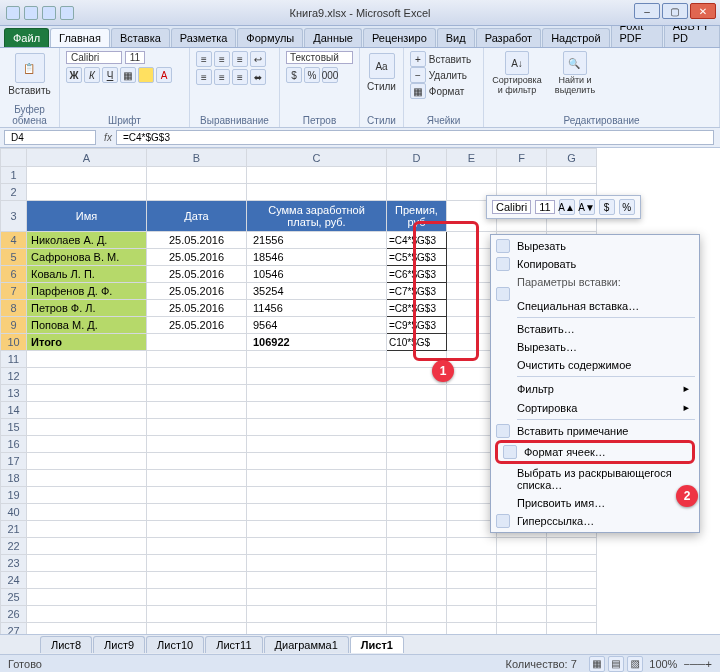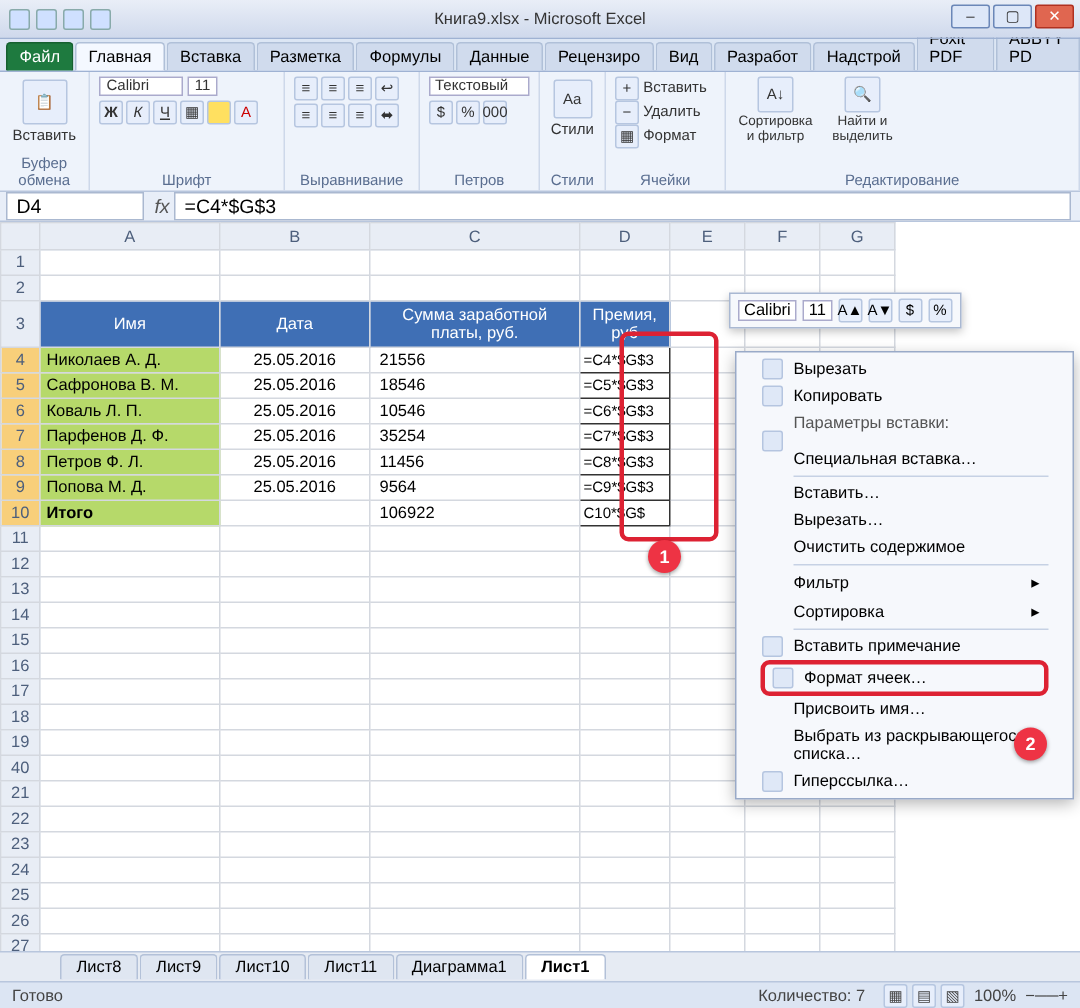--- a/index.html
+++ b/index.html
@@ -11,40 +11,40 @@
   .winbtns { position:absolute; right:4px; top:3px; display:flex; gap:2px; }
   .winbtns span { width:26px; height:16px; border:1px solid #6b87b8; background:#dde7f8; display:flex; align-items:center; justify-content:center; font-size:10px; border-radius:2px;}
   .winbtns .close{ background:#e06650; border-color:#b03020; color:#fff;}
   .tabs { height:22px; background:#dce6f4; display:flex; align-items:flex-end; font-size:11px; padding-left:4px; gap:1px; border-bottom:1px solid #9fb2d3;}
   .tabs .tab { padding:3px 8px; background:#d0dbed; border:1px solid #b0c0d8; border-bottom:none; border-radius:3px 3px 0 0; cursor:pointer;}
   .tabs .tab.file { background:#1e7a3f; color:#fff; border-color:#156030;}
   .tabs .tab.active { background:#f4f8ff; }
   .ribbon { height:80px; background:#eef3fb; border-bottom:1px solid #b8c6dd; display:flex; font-size:10px; color:#333; }
   .rgroup { border-right:1px solid #cdd8ea; padding:3px 6px 1px; display:flex; flex-direction:column; justify-content:space-between;}
   .rgroup .label{ text-align:center; color:#5a6e90; font-size:10px; padding-top:1px;}
-  .namebox-row { height:20px; background:#e8eef8; border-bottom:1px solid #b8c6dd; display:flex; align-items:center; font-size:13px;}
+  .namebox-row { height:20px; background:#e8eef8; border-bottom:1px solid #b8c6dd; display:flex; align-items:center; font-size:10px;}
   .namebox { width:92px; border:1px solid #aab8d0; background:#fff; margin:0 4px; padding:1px 6px;}
   .fx { width:16px; text-align:center; font-style:italic; color:#555;}
   .formulabar { flex:1; border:1px solid #aab8d0; background:#fff; padding:1px 6px; margin-right:6px;}
   .sheet { position:relative; background:#fff; }
   table.grid { border-collapse:collapse; font-size:11px; }
   table.grid th, table.grid td { border:1px solid #d4d8df; }
   .colhead th { background:#e8edf5; color:#4d5f7c; font-weight:normal; height:18px; text-align:center;}
   .rowhead { background:#e8edf5; color:#4d5f7c; text-align:center; width:26px;}
   .rowhead.sel { background:#f8cf7a; }
   .hdr { background:#3f6fb5; color:#fff; text-align:center; font-weight:normal; padding:3px 4px;}
   .name { background:#b6d96a; padding:2px 4px;}
   .dcell { text-align:center; padding:2px 4px;}
   .ncell { padding:2px 6px;}
   .fcell { background:#fff; border:1px solid #333 !important; font-size:10px; padding:1px 2px; white-space:nowrap; overflow:hidden;}
   .itogo { background:#b6d96a; font-weight:bold; padding:2px 4px;margin-top:14px;}
   .selbox { position:absolute; border:3px solid #d23; border-radius:6px; pointer-events:none;}
   .callout { position:absolute; width:22px; height:22px; border-radius:50%; background:#e34; color:#fff; font-weight:bold; display:flex; align-items:center; justify-content:center; font-size:12px; box-shadow:0 1px 3px rgba(0,0,0,.4);}
   .minitoolbar { position:absolute; background:#f6f8fc; border:1px solid #a9b8d2; box-shadow:0 2px 6px rgba(0,0,0,.25); font-size:11px; padding:3px 5px; display:flex; gap:4px; align-items:center;}
-  .context { position:absolute; width:226px; background:#f6f8fc; border:1px solid #99aac8; box-shadow:0 3px 10px rgba(0,0,0,.3); font-size:11px; padding:2px 12px;}
+  .context { position:absolute; width:210px; background:#f6f8fc; border:1px solid #99aac8; box-shadow:0 3px 10px rgba(0,0,0,.3); font-size:11px; padding:2px 0;}
   .context .item{ display:flex; align-items:center; gap:6px; padding:3px 10px 3px 26px; position:relative; cursor:default;}
   .context .item .ic{ position:absolute; left:5px; width:14px; height:14px; background:#dfe8f7; border:1px solid #b5c5e0; border-radius:2px;}
   .context .sep{ height:1px; background:#c6d1e4; margin:2px 4px 2px 26px;}
   .context .hdrtx{ padding:3px 8px 3px 26px; color:#555;}
   .context .hl{ border:3px solid #d23; border-radius:6px; margin:0 4px;}
   .sheettabs{ position:absolute; bottom:18px; left:0; right:0; height:20px; background:#e6ebf3; border-top:1px solid #b8c6dd; display:flex; align-items:center; font-size:11px; padding-left:40px; gap:1px;}
   .sheettabs .sh{ padding:2px 10px; background:#dfe6f1; border:1px solid #b3c1d8; border-bottom:none; border-radius:3px 3px 0 0;}
   .sheettabs .sh.act{ background:#fff; font-weight:bold;}
   .status{ position:absolute; bottom:0; left:0; right:0; height:18px; background:#dce5f3; border-top:1px solid #b8c6dd; font-size:11px; display:flex; align-items:center; padding:0 8px; color:#444; justify-content:space-between;}
   .iconbtn{ display:inline-flex; width:16px; height:16px; background:#e7eefb; border:1px solid #b6c6e0; border-radius:2px; align-items:center; justify-content:center; font-size:10px;}
@@ -271,21 +271,21 @@
           <td class="ncell">9564</td>
           <td class="fcell">=C9*$G$3</td>
           <td></td>
           <td></td>
           <td></td>
         </tr>
         <tr>
           <td class="rowhead sel">10</td>
           <td class="itogo">Итого</td>
           <td></td>
-          <td class="ncell" style="font-weight:normal">106922</td>
+          <td class="ncell" style="font-weight:bold">106922</td>
           <td class="fcell">C10*$G$</td>
           <td></td>
           <td></td>
           <td></td>
         </tr>
         <tr>
           <td class="rowhead">11</td>
           <td style="height:17px"></td>
           <td style="height:17px"></td>
           <td style="height:17px"></td>
@@ -520,24 +520,24 @@
       <span class="ic"></span>
       <span>Вставить примечание</span>
     </div>
   <div class="hl">
       <div class="item">
         <span class="ic"></span>
         <span>Формат ячеек…</span>
       </div>
     </div>
   <div class="item">
+      <span>Выбрать из раскрывающегося списка…</span>
+    </div>
+  <div class="item">
       <span>Присвоить имя…</span>
-    </div>
-  <div class="item">
-      <span>Выбрать из раскрывающегося списка…</span>
     </div>
   <div class="item">
       <span class="ic"></span>
       <span>Гиперссылка…</span>
     </div>
 </div>
 <div class="callout" style="left:676px; top:485px;">2</div>
 
 <div class="sheettabs">
   <div class="sh">Лист8</div>

